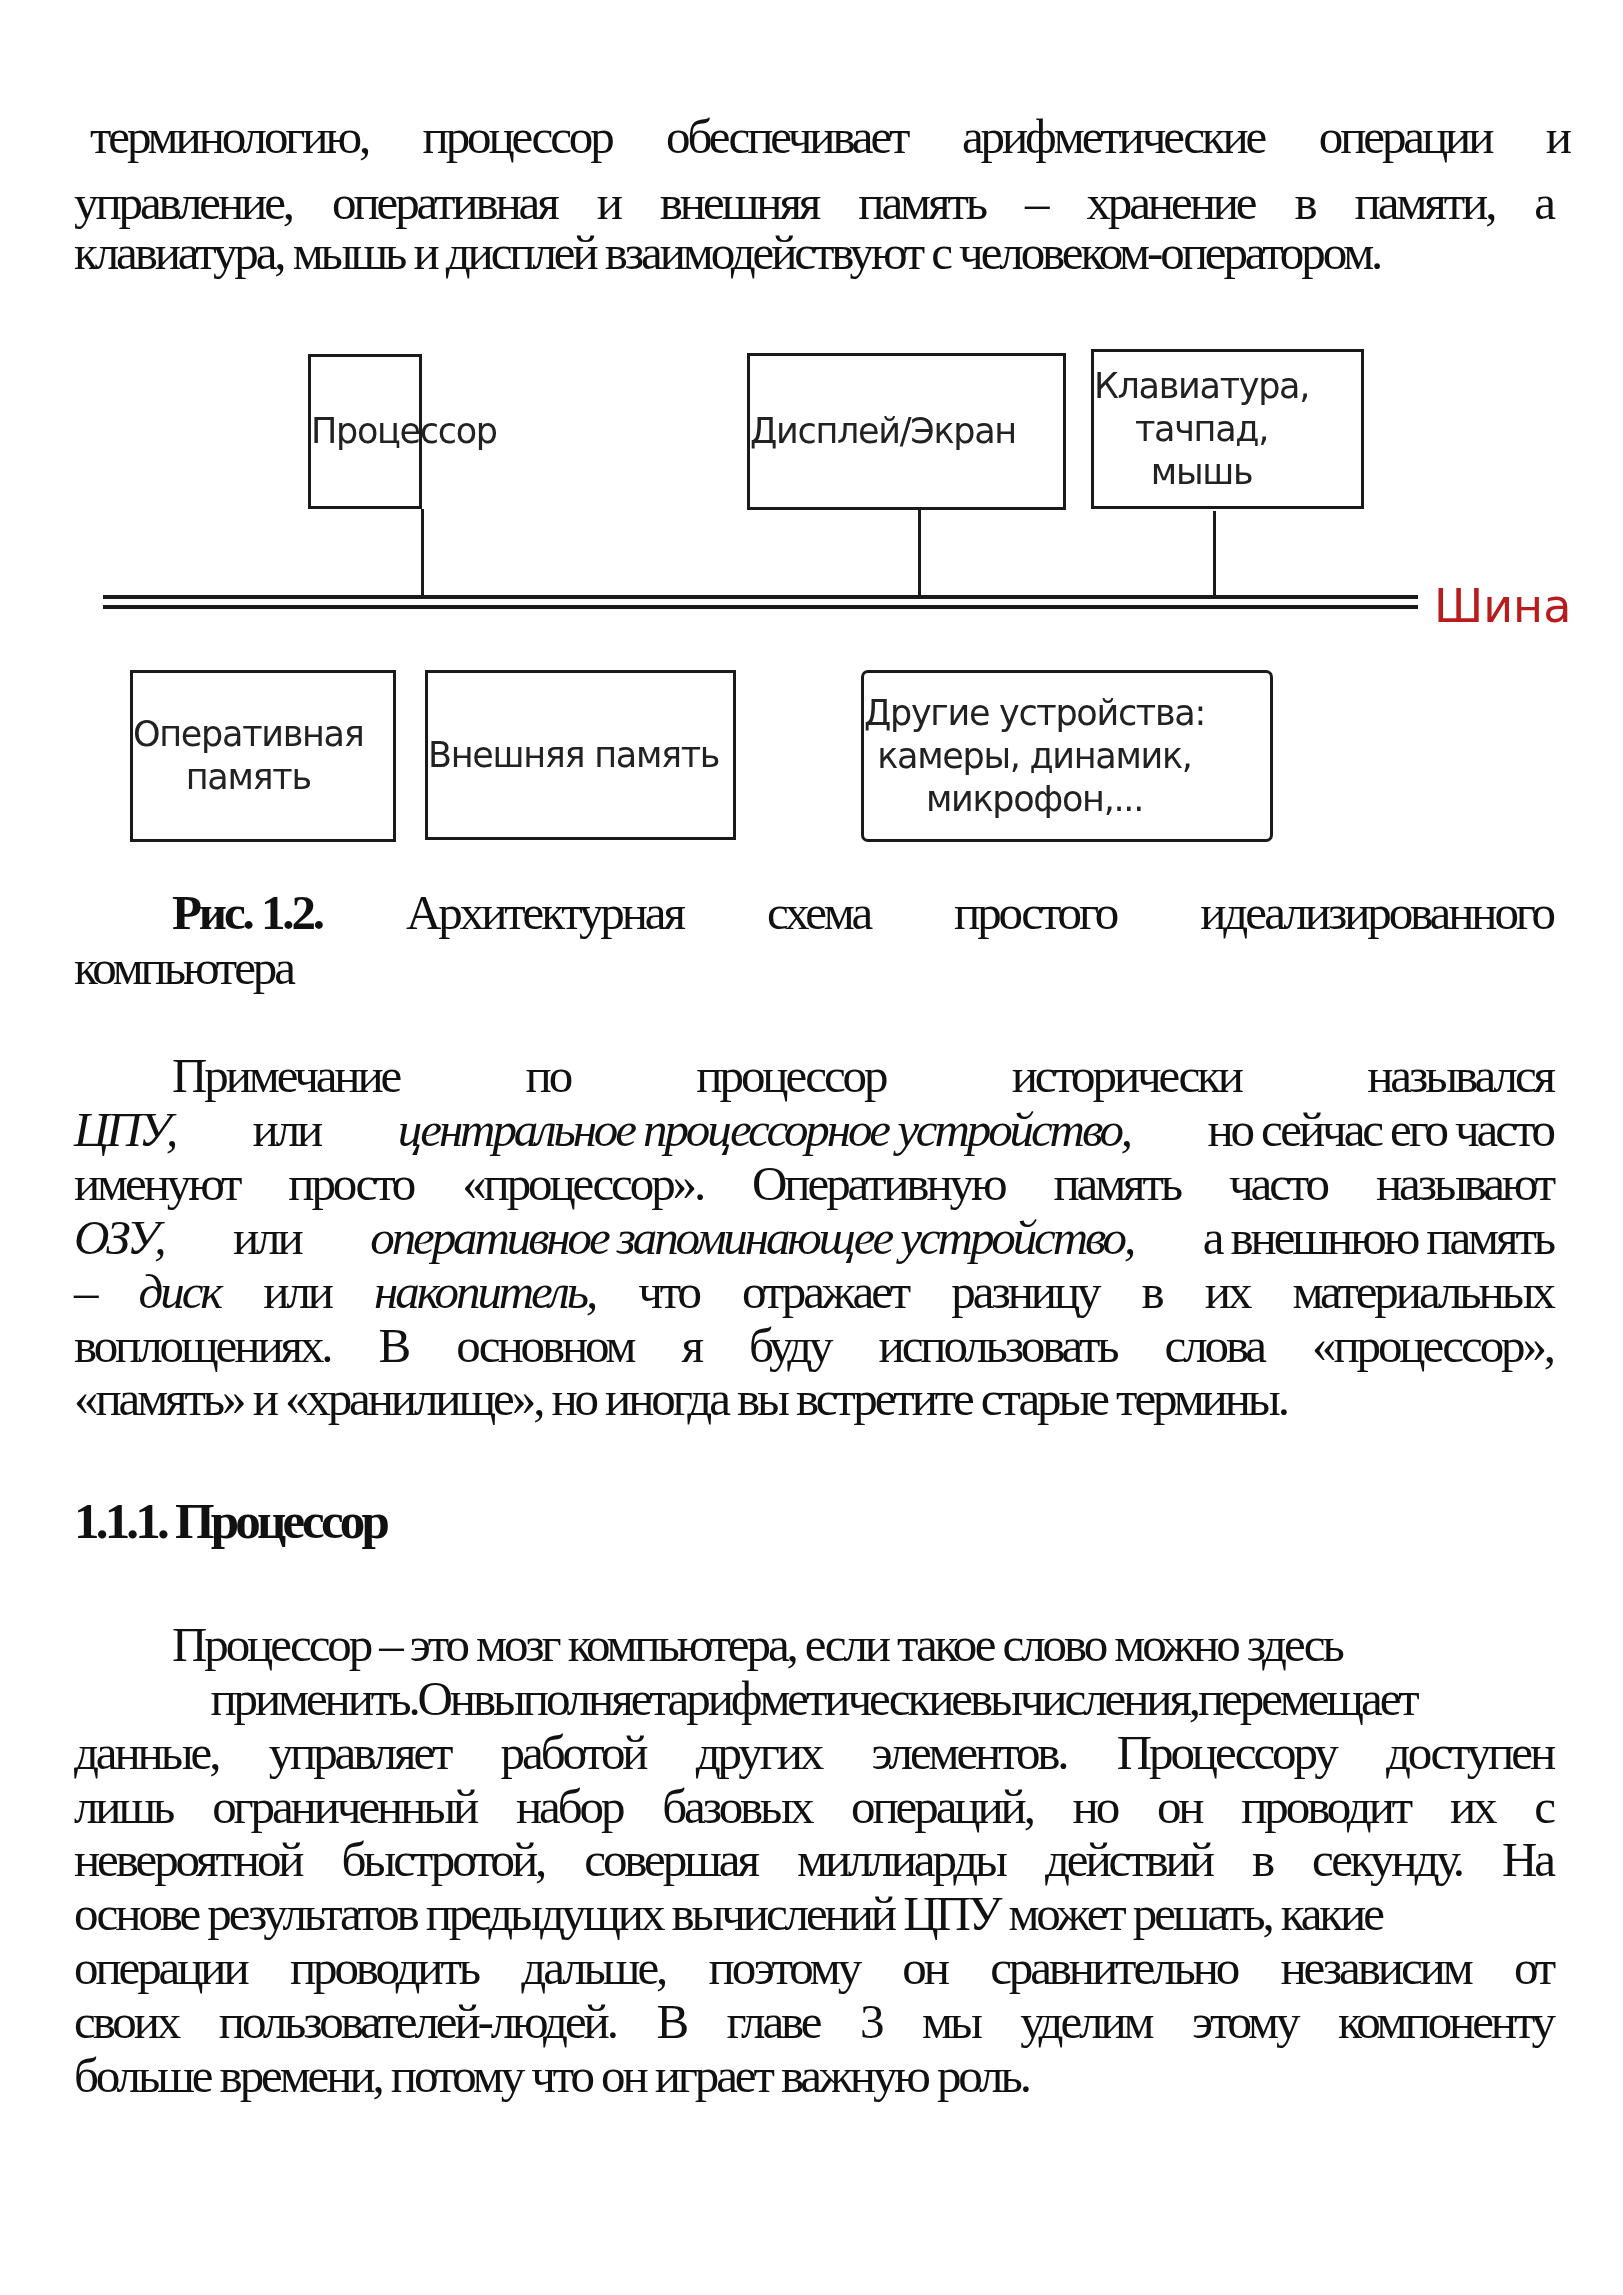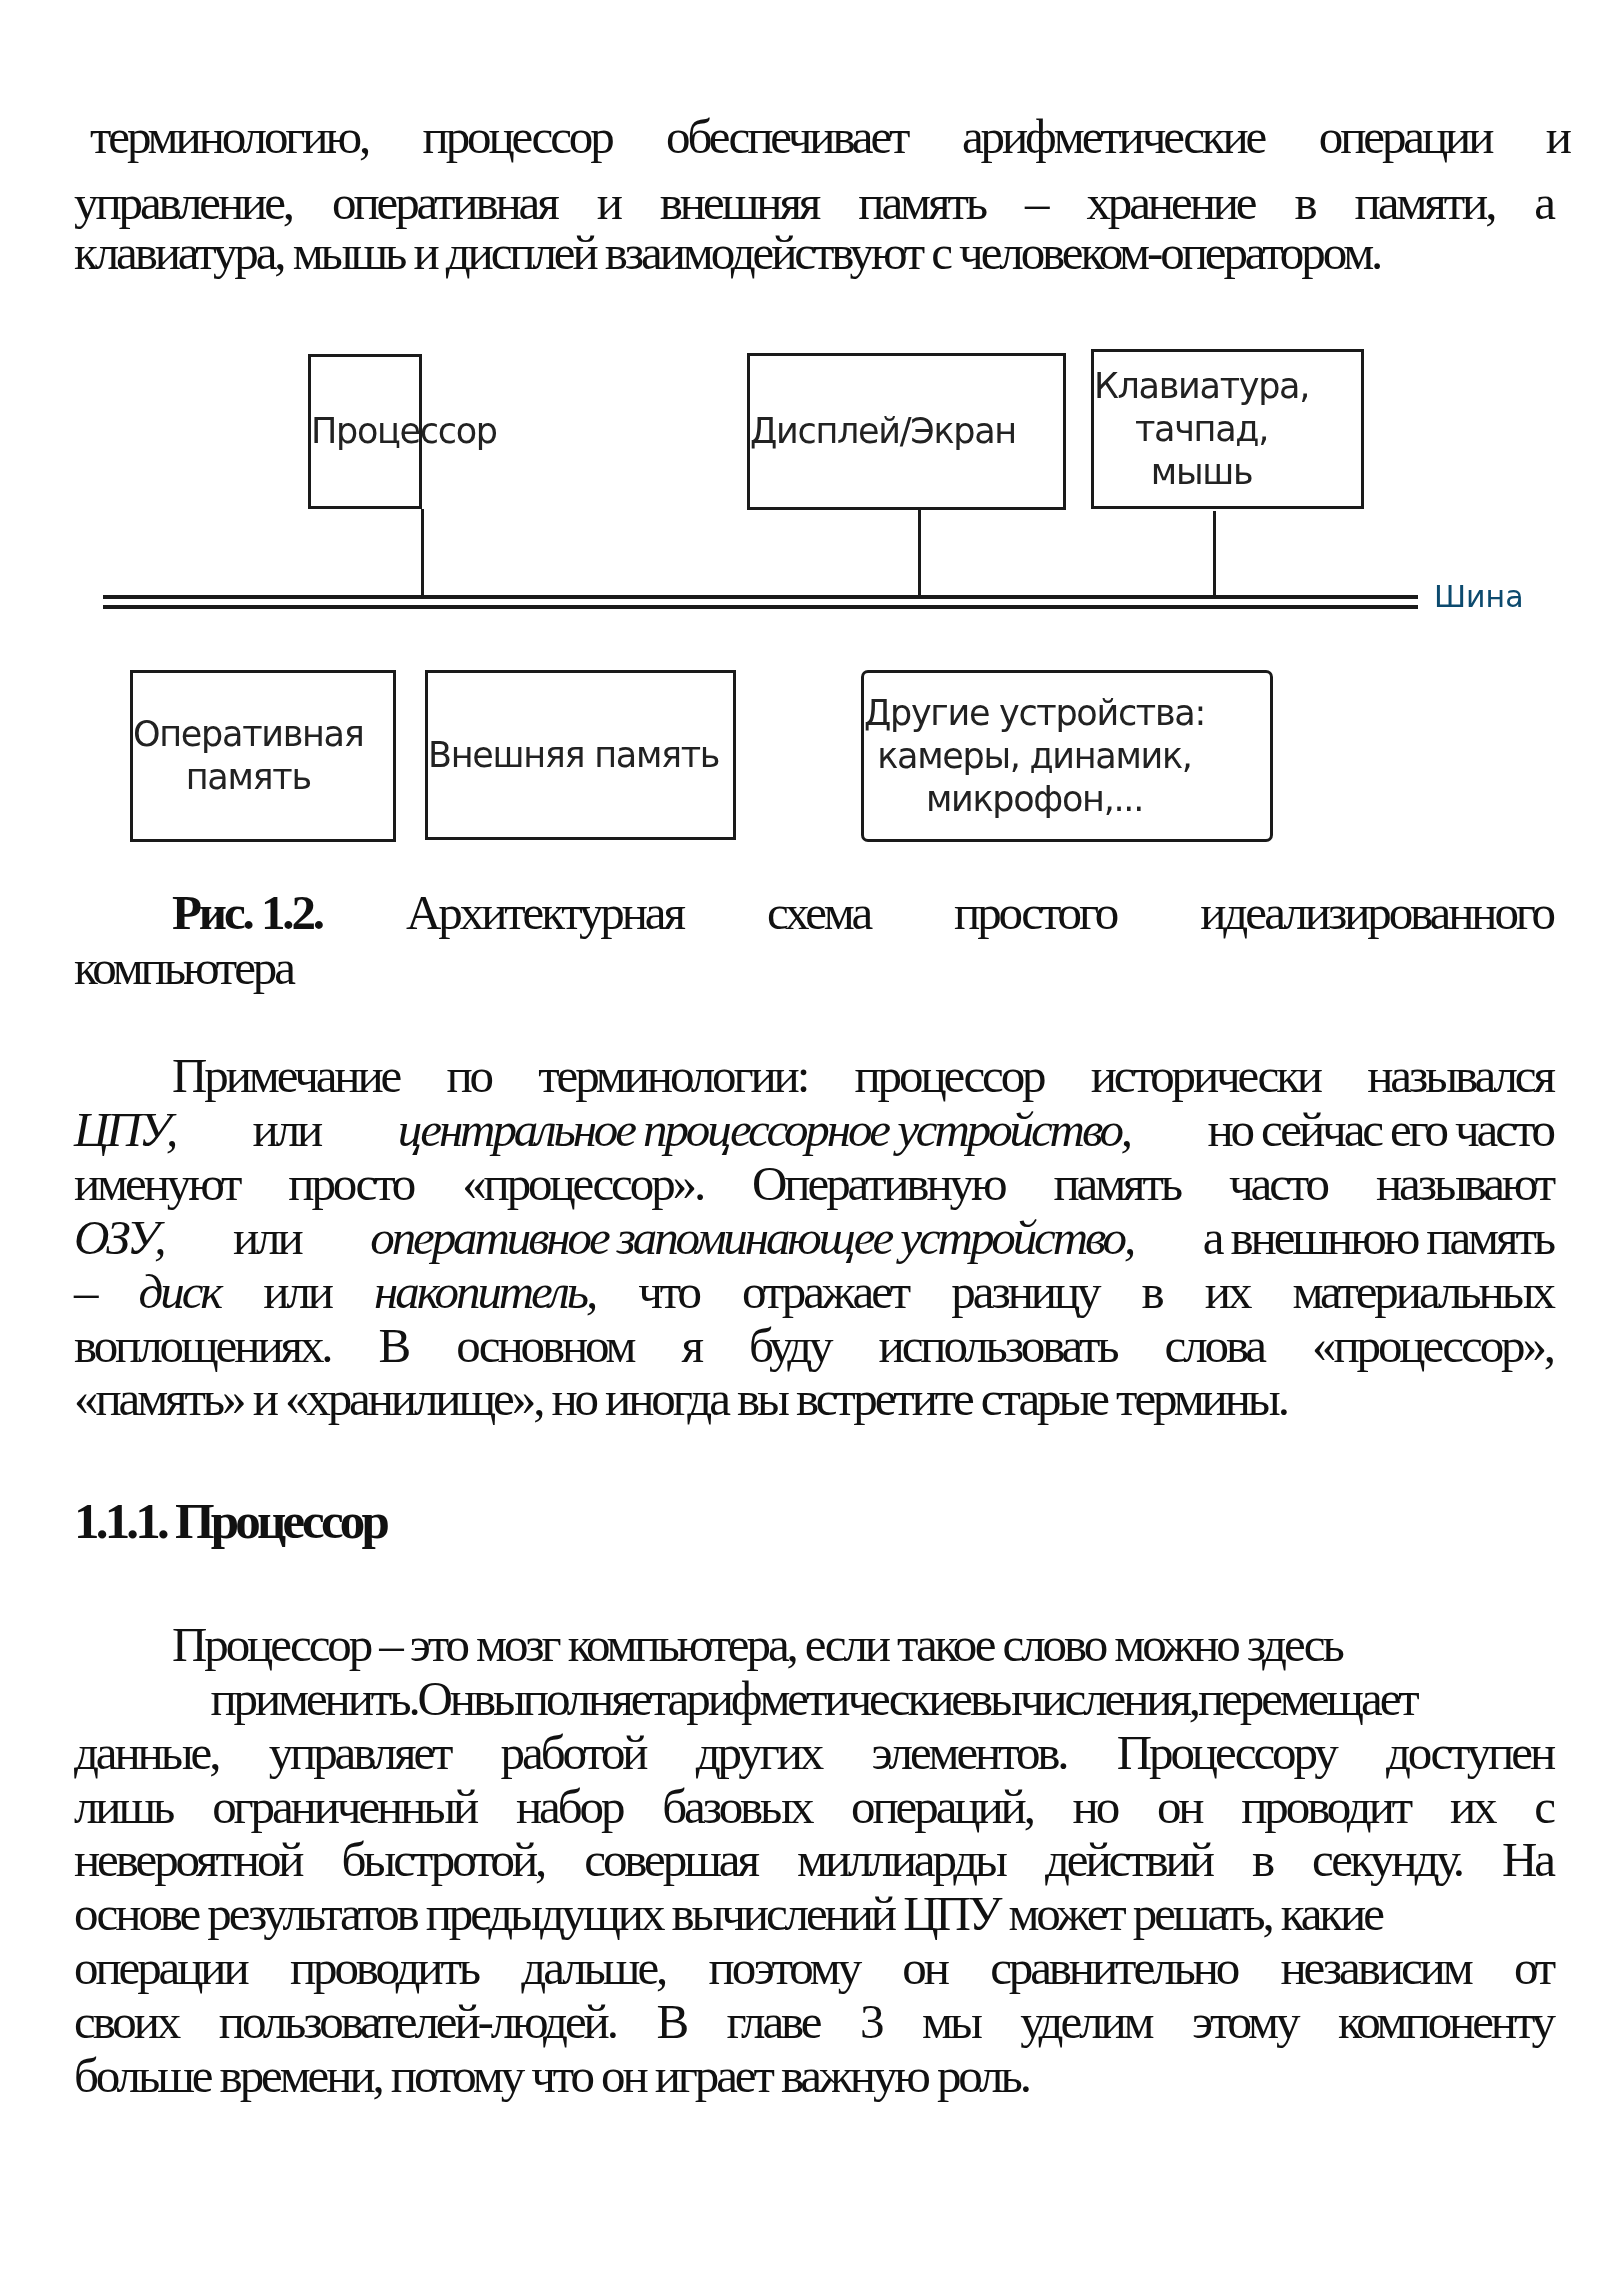--- a/index.html
+++ b/index.html
@@ -8,21 +8,21 @@
     font-family:"Liberation Serif", "DejaVu Serif", serif; font-size:49px; letter-spacing:-3.1px; white-space:nowrap; }
   .row.left { justify-content:flex-start; gap:13.8px; }
   .it { font-style:italic;text-align:right; }
   .b { font-weight:bold; }
   .box { position:absolute; border:3.1px solid #1a1a1a; background:#fff; box-sizing:border-box;
     display:flex; align-items:center; text-align:center;
     font-family:"DejaVu Sans", "Liberation Sans", sans-serif; font-size:35px; line-height:43px; color:#222; letter-spacing:-1.3px; }
   .box span { display:block; }
   .vline { position:absolute; width:2.5px; background:#1a1a1a; }
   .hline { position:absolute; height:3.8px; background:#1a1a1a; }
-  .bus-label { position:absolute; font-family:"DejaVu Sans", "Liberation Sans", sans-serif; font-size:30px; color:#0c4a6e; }
+  .bus-label { position:absolute; font-family:"DejaVu Sans", "Liberation Sans", sans-serif; font-size:46px; color:#b91c1c; }
   .heading { position:absolute; left:74px; font-family:"Liberation Serif", serif; font-weight:bold; font-size:51px; letter-spacing:-3.8px; }
 </style>
 </head>
 <body>
 
 <div class="row" style="top:108px;margin-left:16px;">
   <span>терминологию,</span>
   <span>процессор</span>
   <span>обеспечивает</span>
   <span>арифметические</span>
@@ -99,21 +99,20 @@
   <span>простого</span>
   <span>идеализированного</span>
 </div>
 <div class="row left" style="top:939px;">
   <span>компьютера</span>
 </div>
 
 <div class="row" style="top:1047px; left:172px; width:1381px;">
   <span>Примечание</span>
   <span>по</span>
-  <span>терминологии:</span>
   <span>процессор</span>
   <span>исторически</span>
   <span>назывался</span>
 </div>
 <div class="row" style="top:1101px;">
   <span class="it">ЦПУ,</span>
   <span>или</span>
   <span class="it">центральное процессорное устройство,</span>
   <span>но сейчас его часто</span>
 </div>

